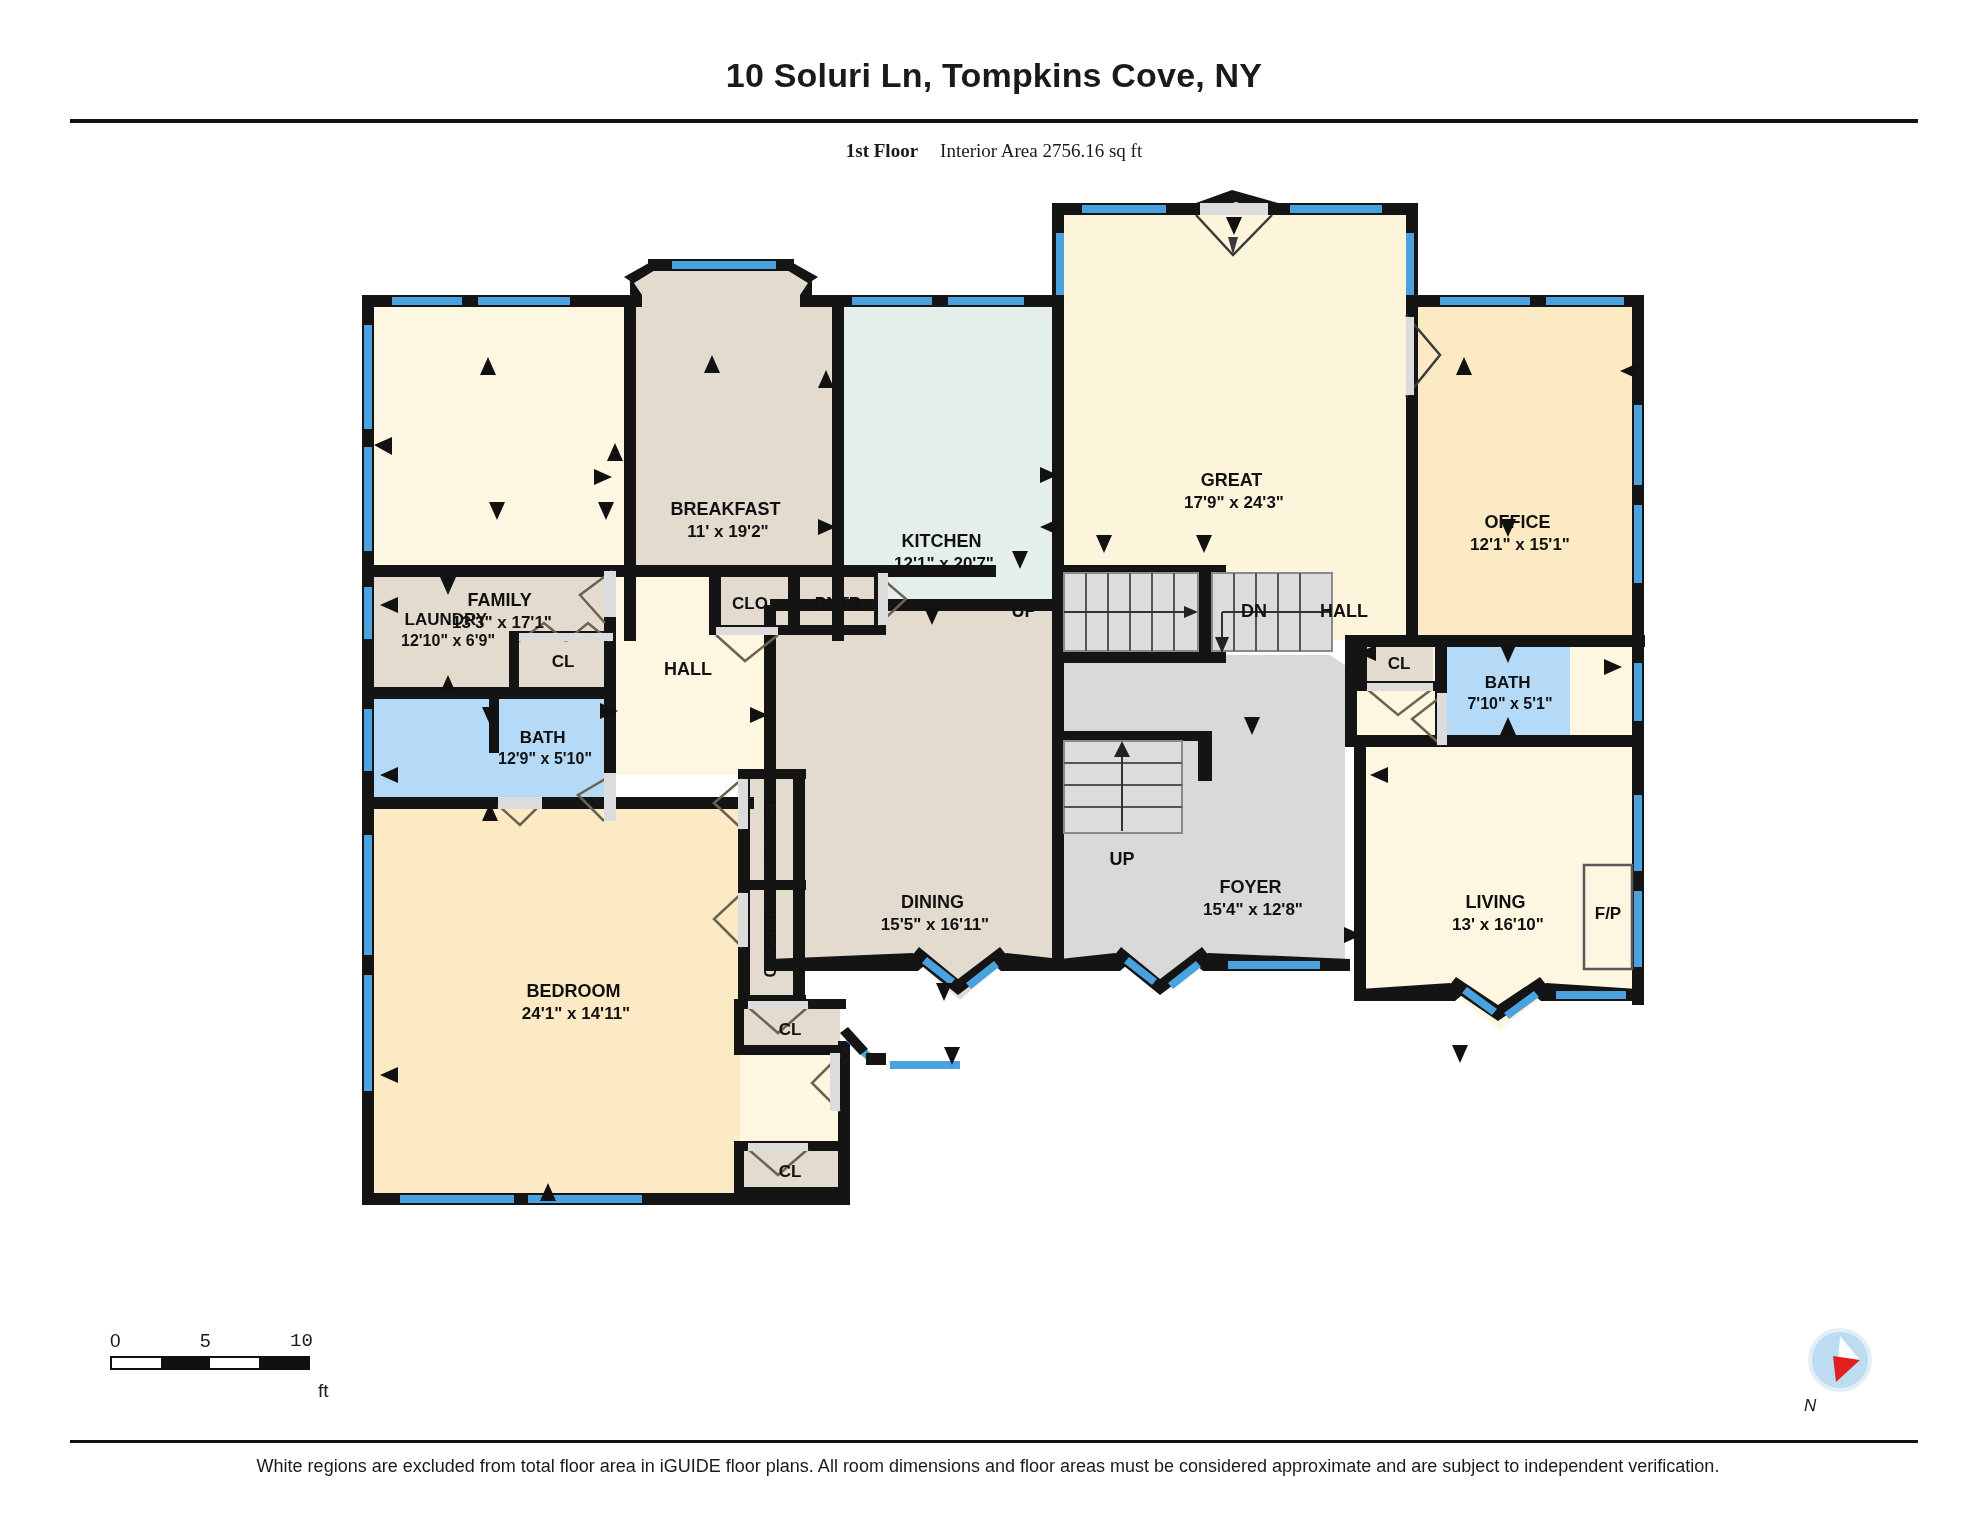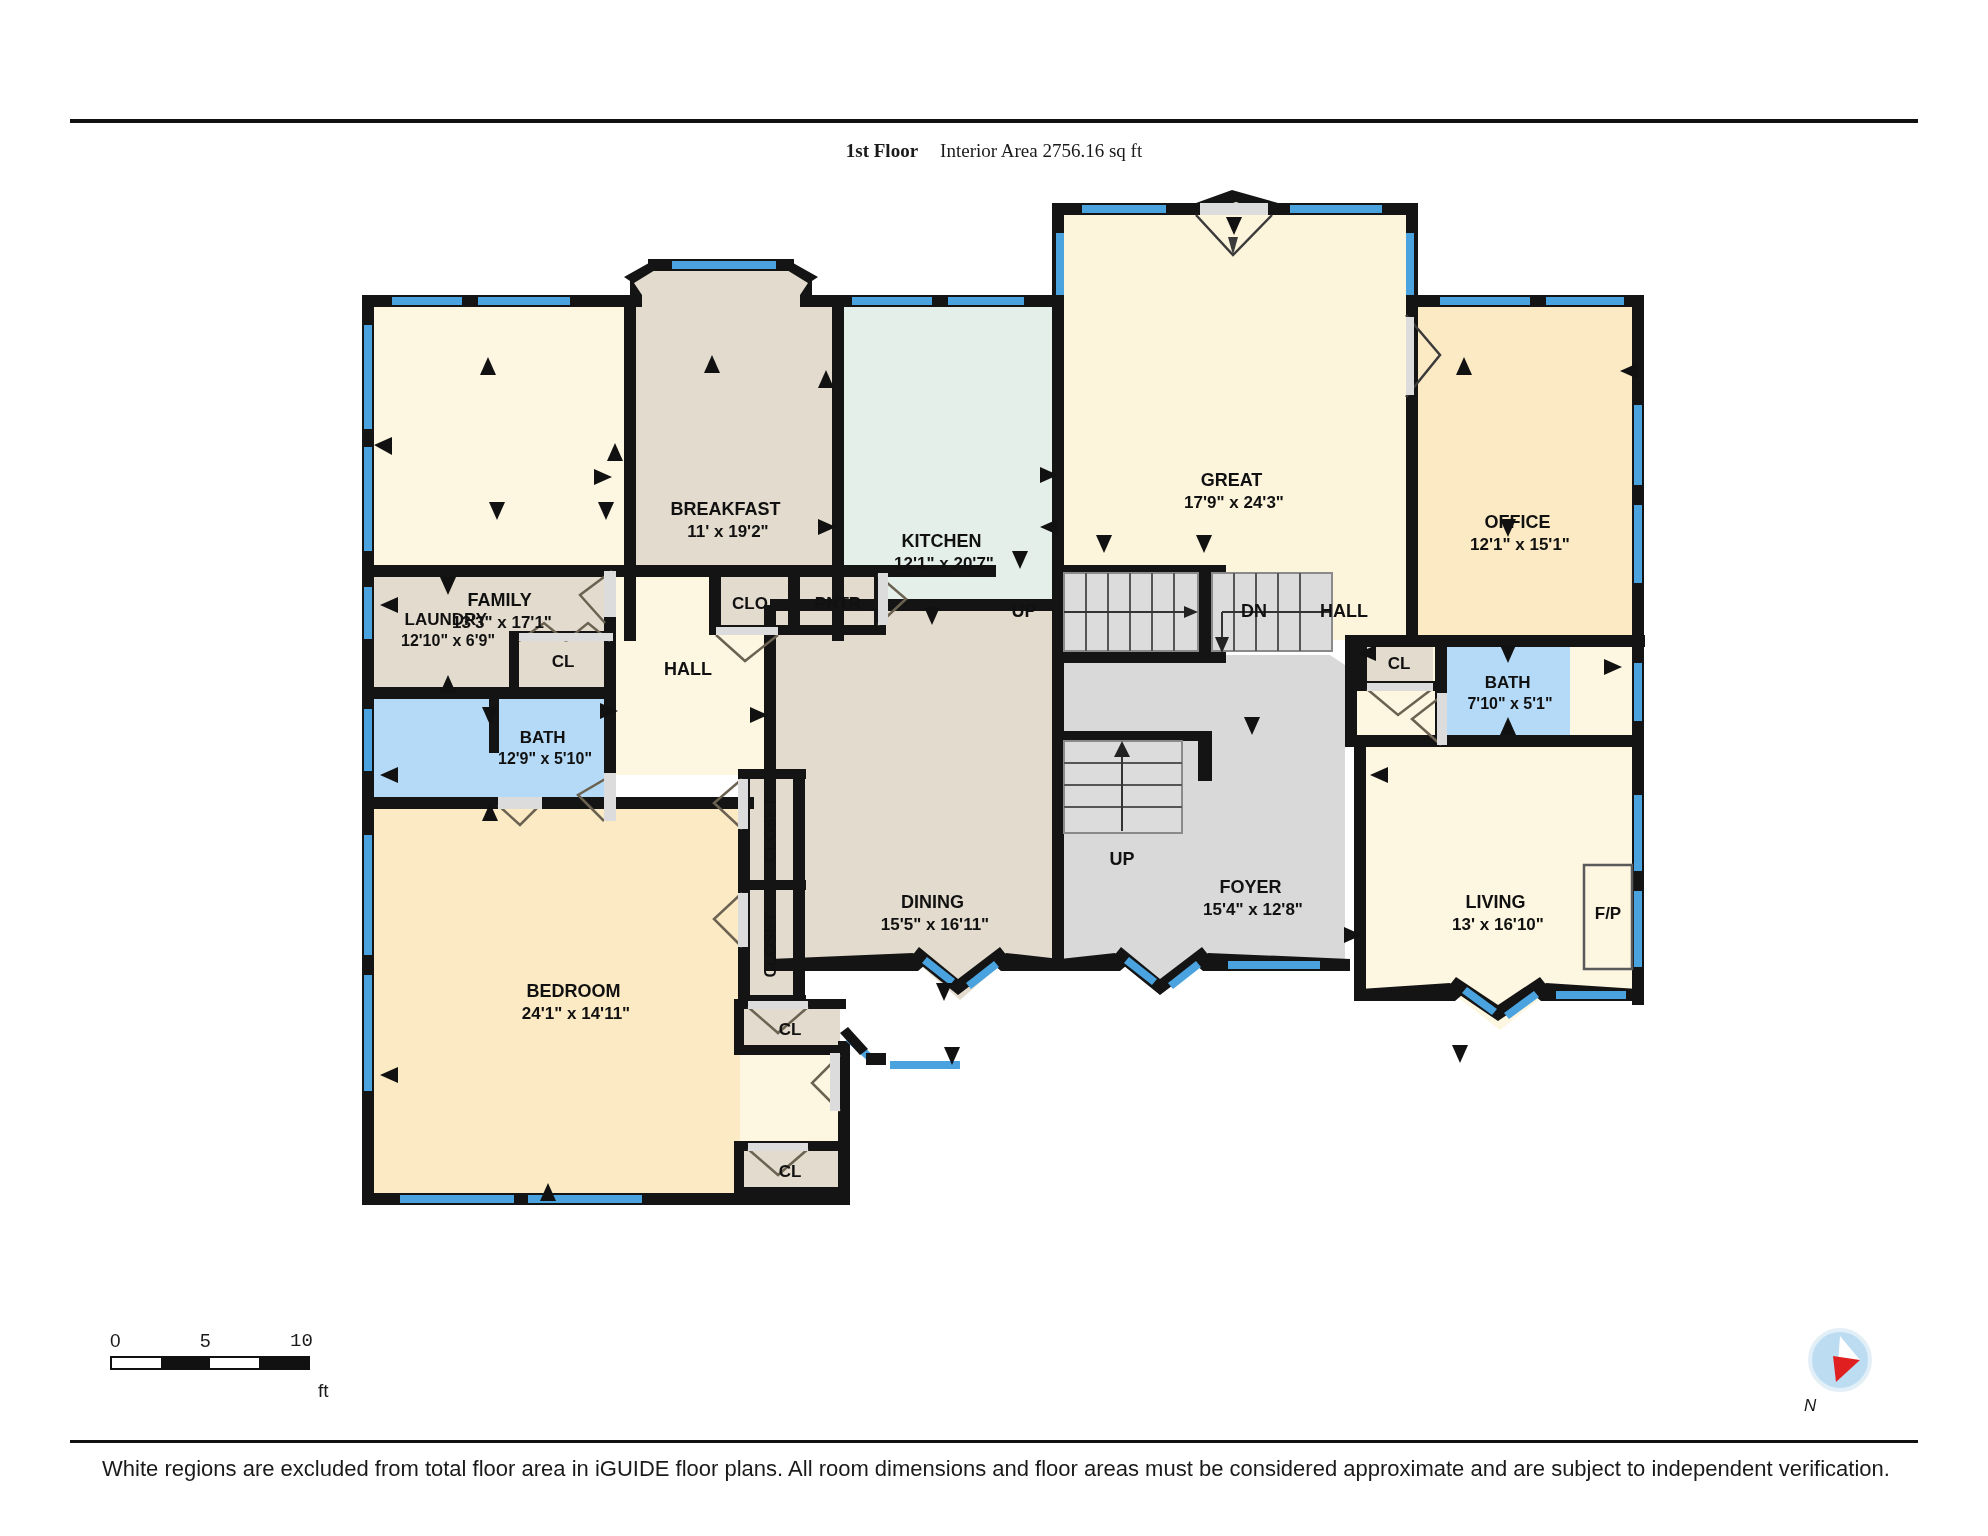--- a/index.html
+++ b/index.html
@@ -47,31 +47,32 @@
 
   .compass{position:absolute;left:1800px;top:1322px;width:92px;height:110px;}
   .compass .n{
     position:absolute;left:4px;top:74px;font-size:17px;font-style:italic;
   }
 
   .rule-bottom{
     position:absolute;left:70px;top:1440px;width:1848px;height:3px;background:#111;
   }
   .disclaimer{
-    position:absolute;left:16px;top:1456px;width:1960px;text-align:center;font-size:22px;
+    position:absolute;left:8px;top:1456px;width:1960px;text-align:center;font-size:18px;
   }
 
   svg{display:block;}
   .rmlabel{font-family:"Liberation Sans", sans-serif;font-weight:bold;text-anchor:middle;}
 </style>
 </head>
 <body>
 
 <div id="sheet">
 
+  <div class="title">10 Soluri Ln, Tompkins Cove, NY</div>
   <div class="rule-top"></div>
 
   <div class="subbar">
     <span class="b">1st Floor</span><span class="sp"></span><span>Interior Area 2756.16 sq ft</span>
   </div>
 
   <div class="plan-wrap">
   <svg width="1988" height="1130" viewBox="0 0 1988 1130" xmlns="http://www.w3.org/2000/svg">
 
     <g>

